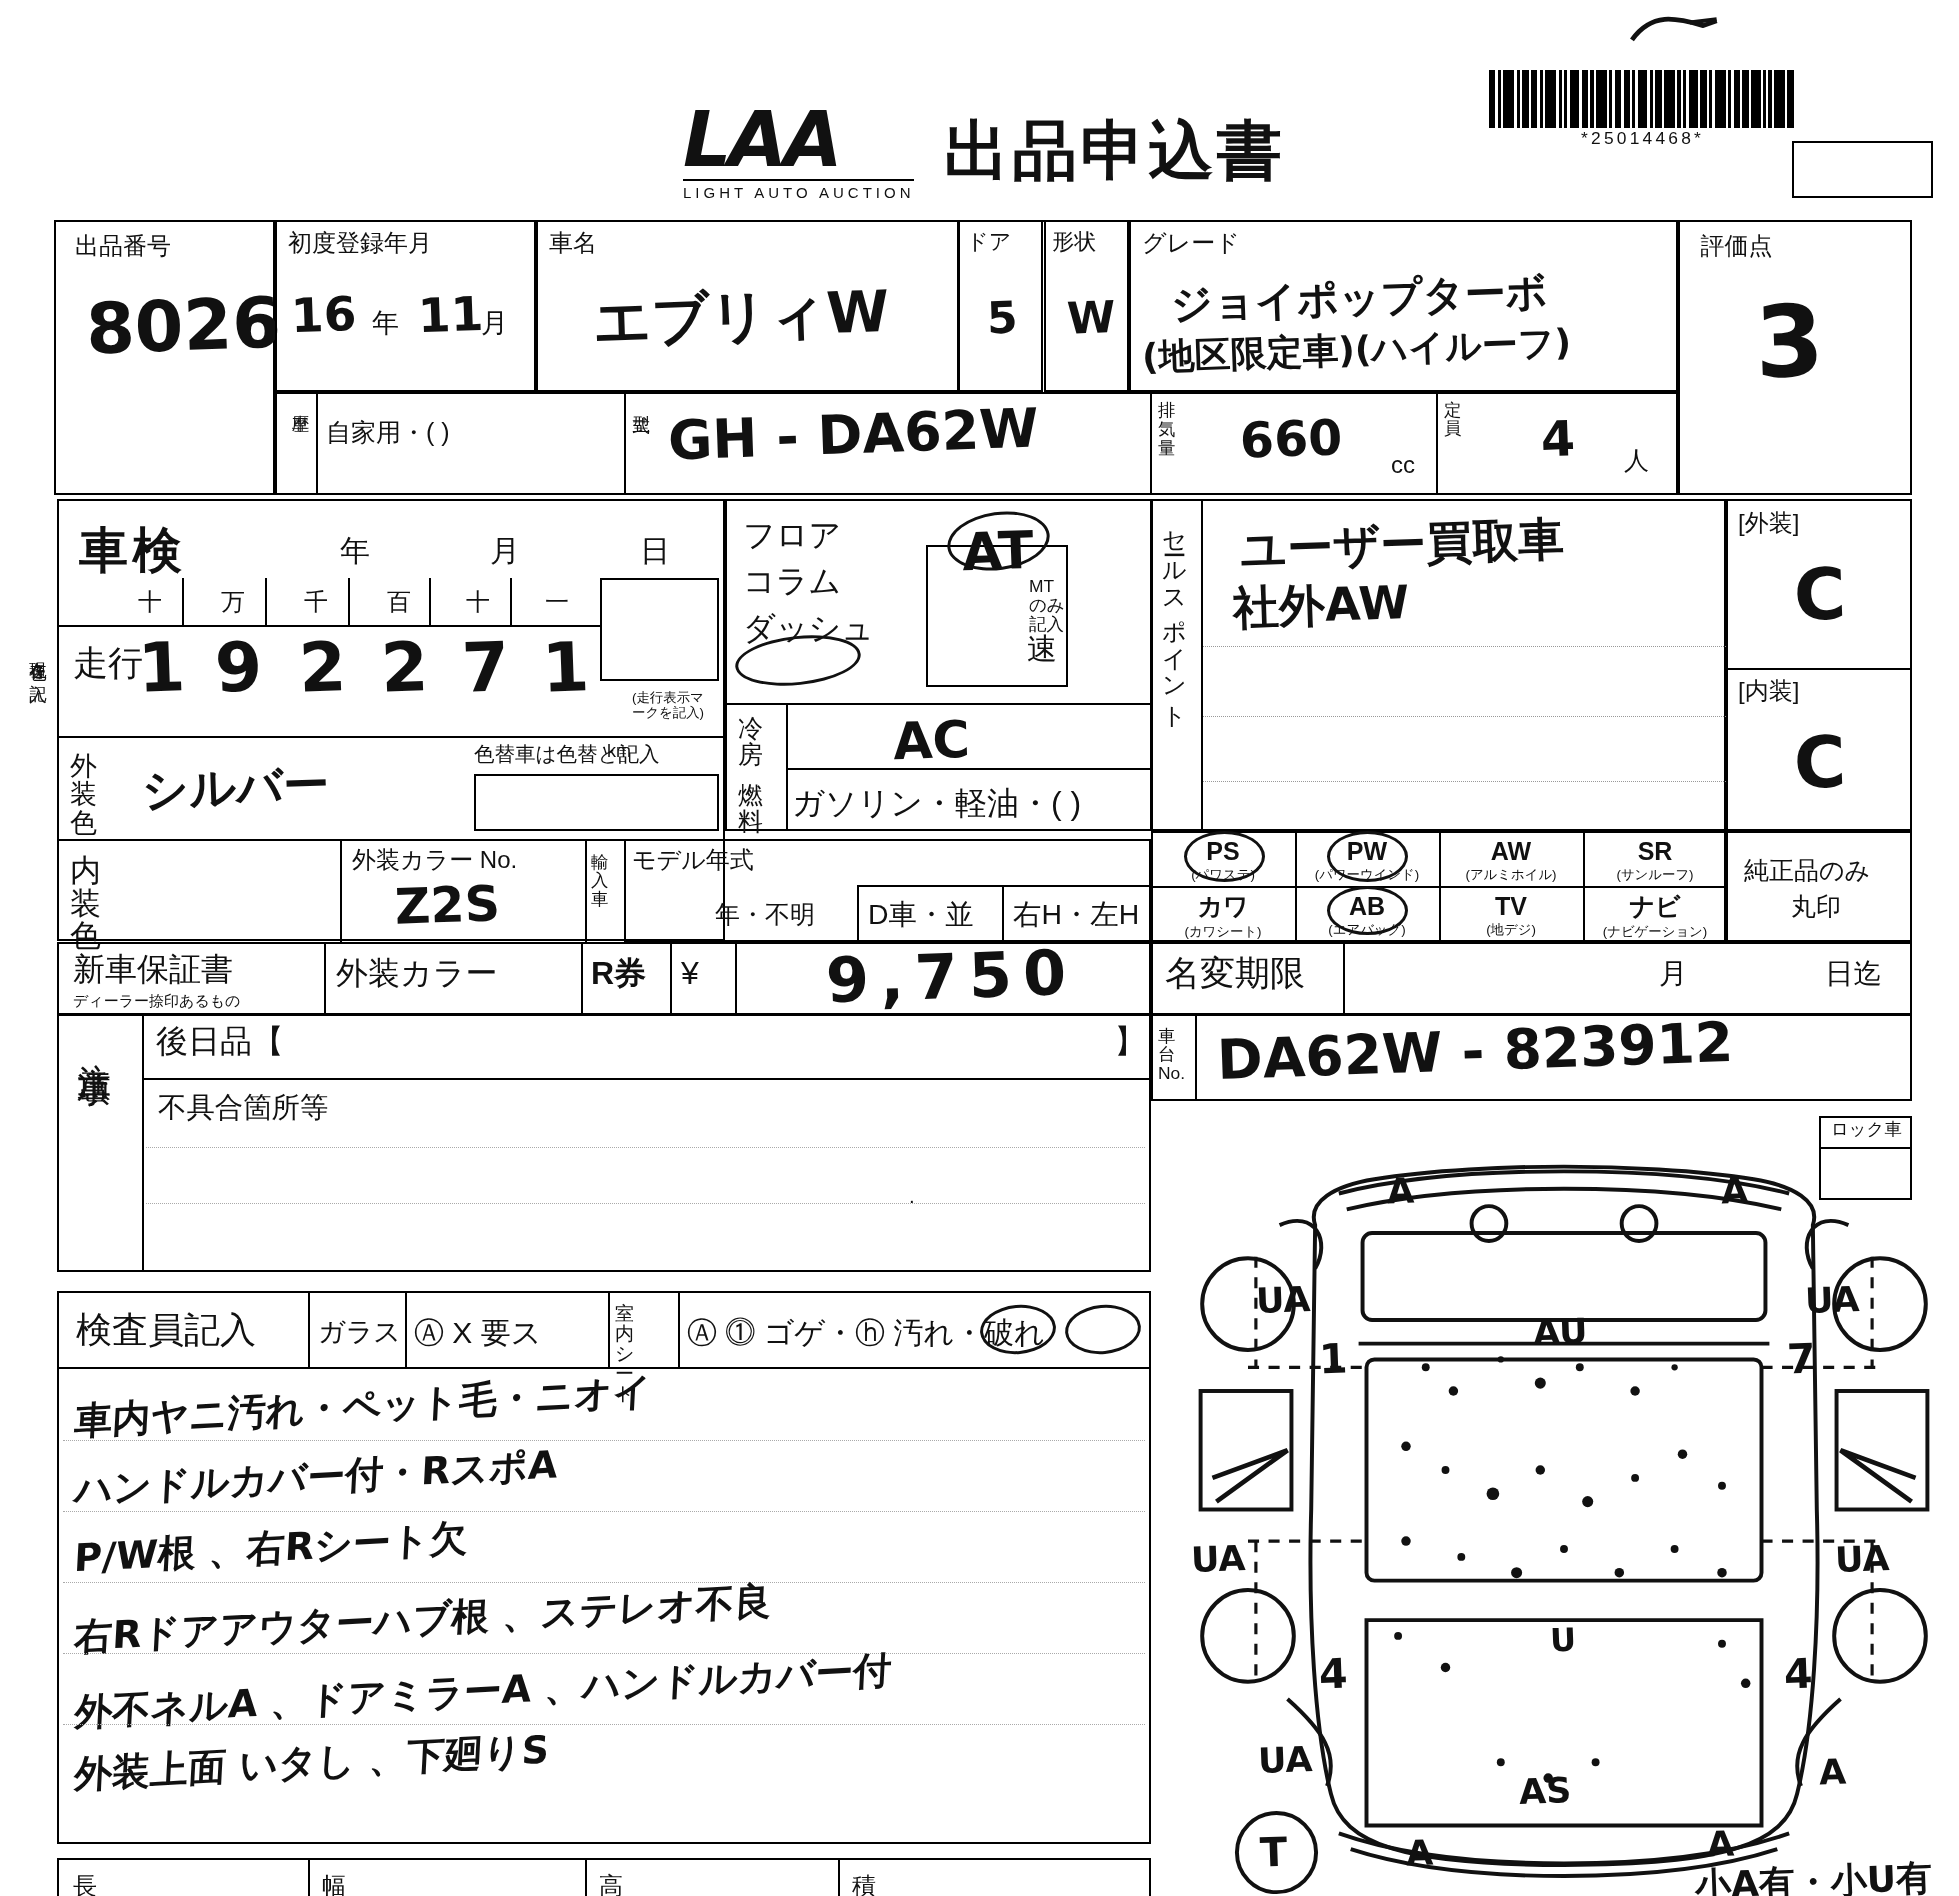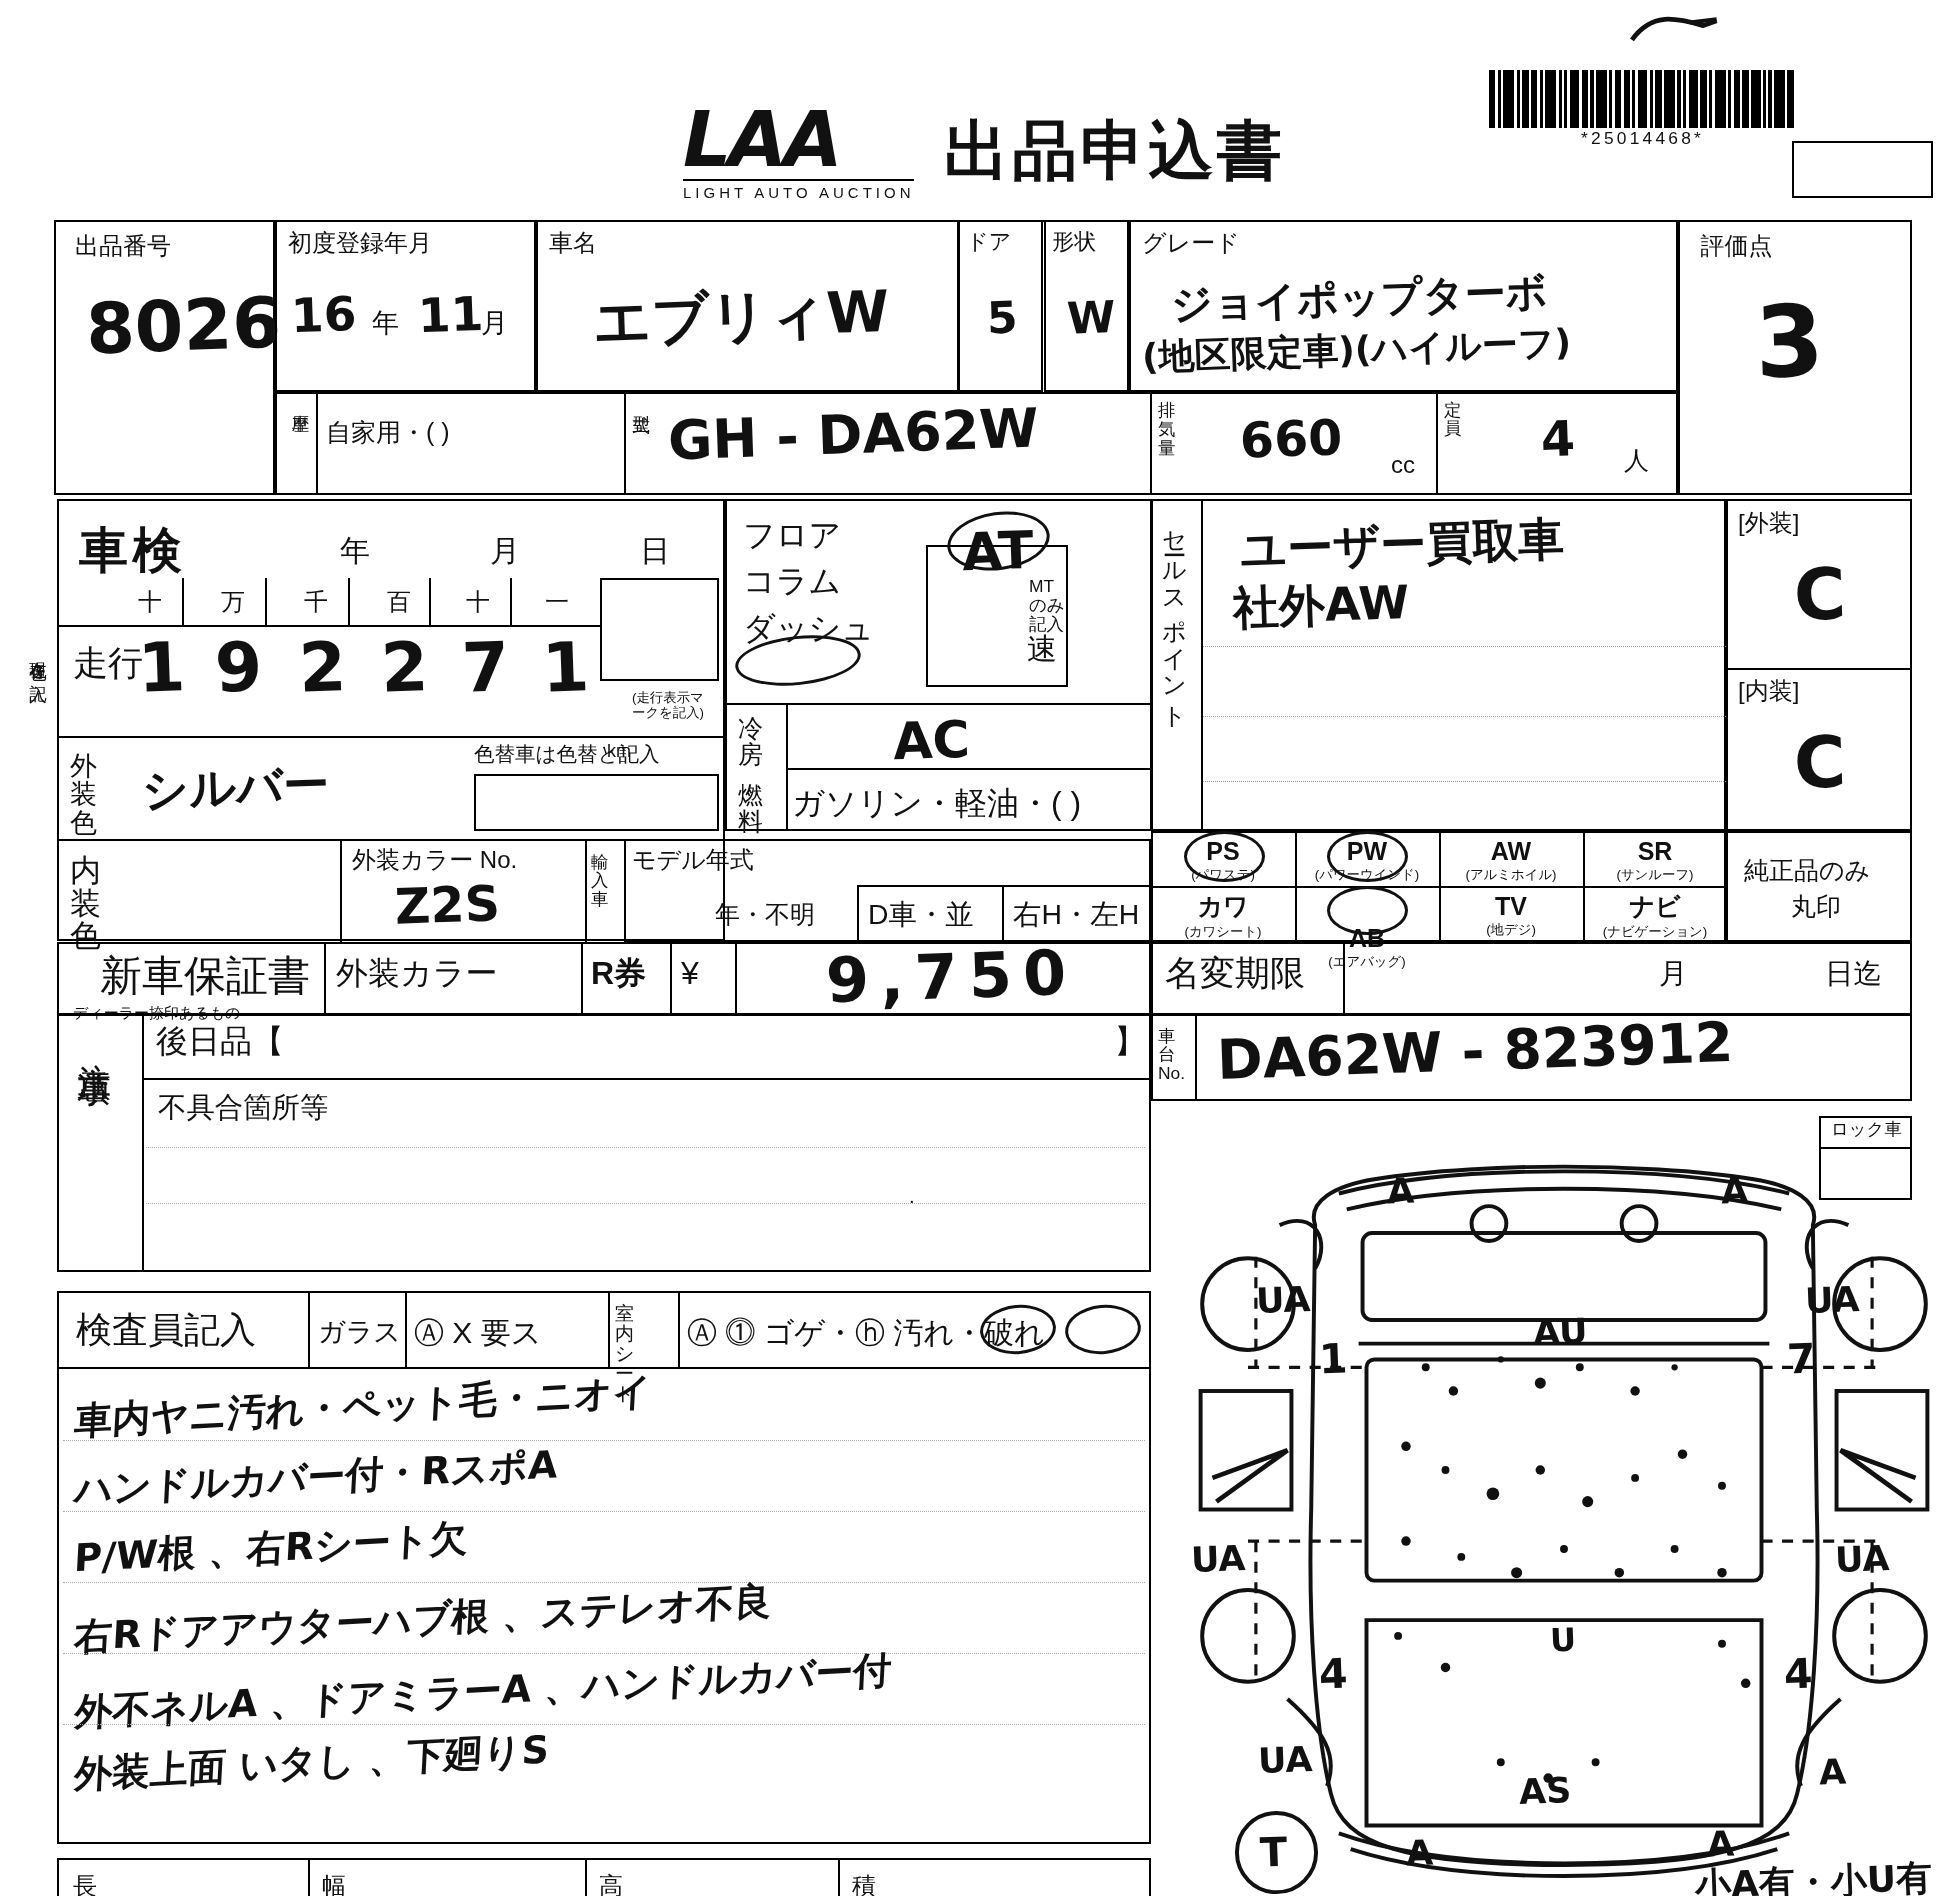--- a/index.html
+++ b/index.html
@@ -314,21 +314,21 @@
   </div>
   <div class="abs ctr" style="left:1583px; top:834px; width:144px; height:52px; flex-direction:column;">
     <span style="font-size:25px; font-weight:bold;">SR</span>
     <span style="font-size:13.4px;">(サンルーフ)</span>
   </div>
 
   <div class="abs ctr" style="left:1151px; top:889px; width:144px; height:52px; flex-direction:column;">
     <span style="font-size:25px; font-weight:bold;">カワ</span>
     <span style="font-size:13.4px;">(カワシート)</span>
   </div>
-  <div class="abs ctr" style="left:1295px; top:889px; width:144px; height:52px; flex-direction:column;margin-top:32px;">
+  <div class="abs ctr" style="left:1295px; top:889px; width:144px; height:52px; flex-direction:column;">
     <span style="font-size:25px; font-weight:bold;">AB</span>
     <span style="font-size:13.4px;">(エアバッグ)</span>
   </div>
   <div class="circle-mark" style="left:1327px; top:886px; width:81px; height:49px;"></div>
 
   <div class="abs ctr" style="left:1439px; top:889px; width:144px; height:52px; flex-direction:column;">
     <span style="font-size:25px; font-weight:bold;">TV</span>
     <span style="font-size:13.4px;">(地デジ)</span>
   </div>
   <div class="abs ctr" style="left:1583px; top:889px; width:144px; height:52px; flex-direction:column;">
@@ -336,21 +336,21 @@
     <span style="font-size:13.4px;">(ナビゲーション)</span>
   </div>
 
   <div class="bx" style="left:1726px; top:831px; width:186px; height:111px;">
     <div class="abs lbl" style="left:16px; top:24px; font-size:25px;">純正品のみ</div>
     <div class="abs lbl" style="left:63px; top:60px; font-size:25px;">丸印</div>
   </div>
 
   <div class="bx" style="left:57px; top:942px; width:1094px; height:73px;"></div>
   <div class="abs" style="left:73px; top:948px; width:237px;">
-    <div style="font-size:42px;text-align:right;">新車保証書</div>
+    <div style="font-size:32px;">新車保証書</div>
     <div style="font-size:15px;">ディーラー捺印あるもの</div>
   </div>
   <div class="abs" style="left:324px; top:942px; width:2.4px; height:73px; background:#000;"></div>
   <div class="abs lbl" style="left:336px; top:956px; font-size:32px;">外装カラー</div>
   <div class="abs" style="left:581px; top:942px; width:2.4px; height:73px; background:#000;"></div>
   <div class="abs lbl" style="left:591px; top:956px; font-size:32px; font-weight:bold;">R券</div>
   <div class="abs" style="left:670px; top:942px; width:2.4px; height:73px; background:#000;"></div>
   <div class="abs lbl" style="left:681px; top:956px; font-size:32px;">¥</div>
   <div class="abs" style="left:735px; top:942px; width:2.4px; height:73px; background:#000;"></div>
   <div class="hand abs" style="left:826px; top:940px; font-size:62px; letter-spacing:11px;">9,750</div>

